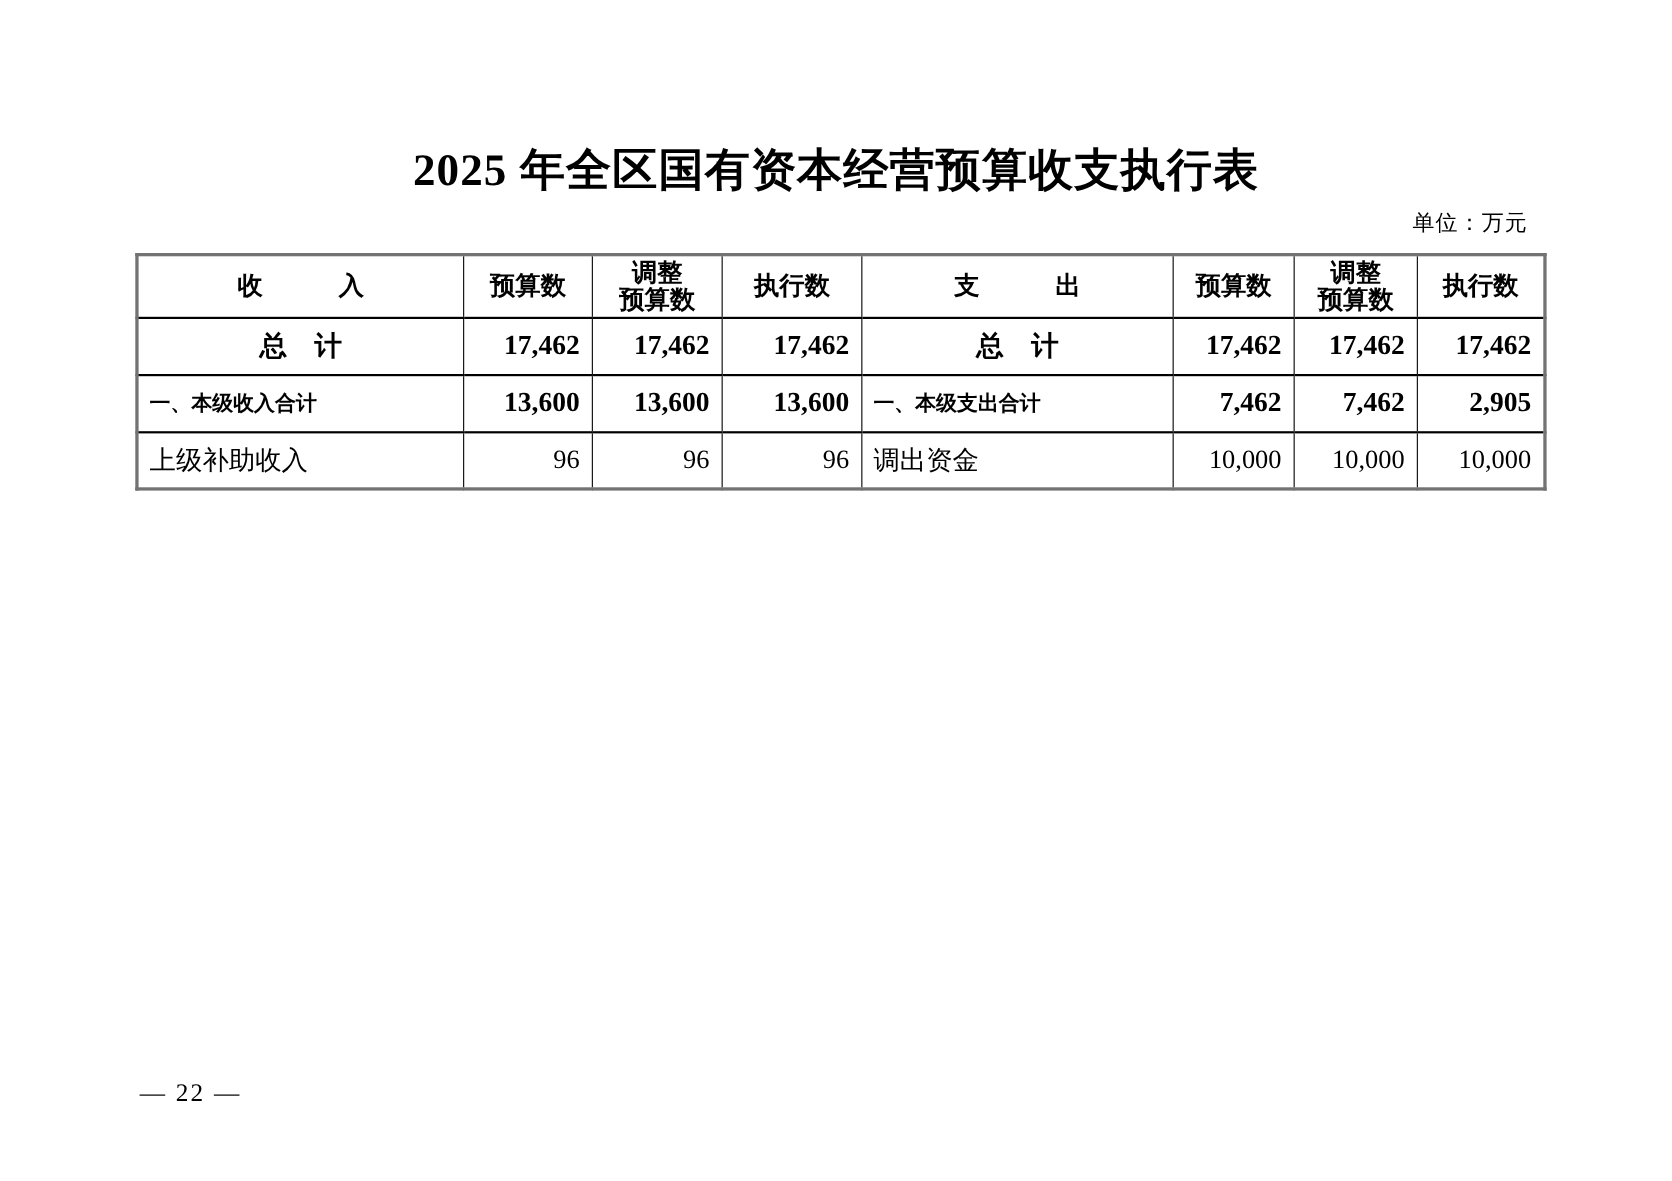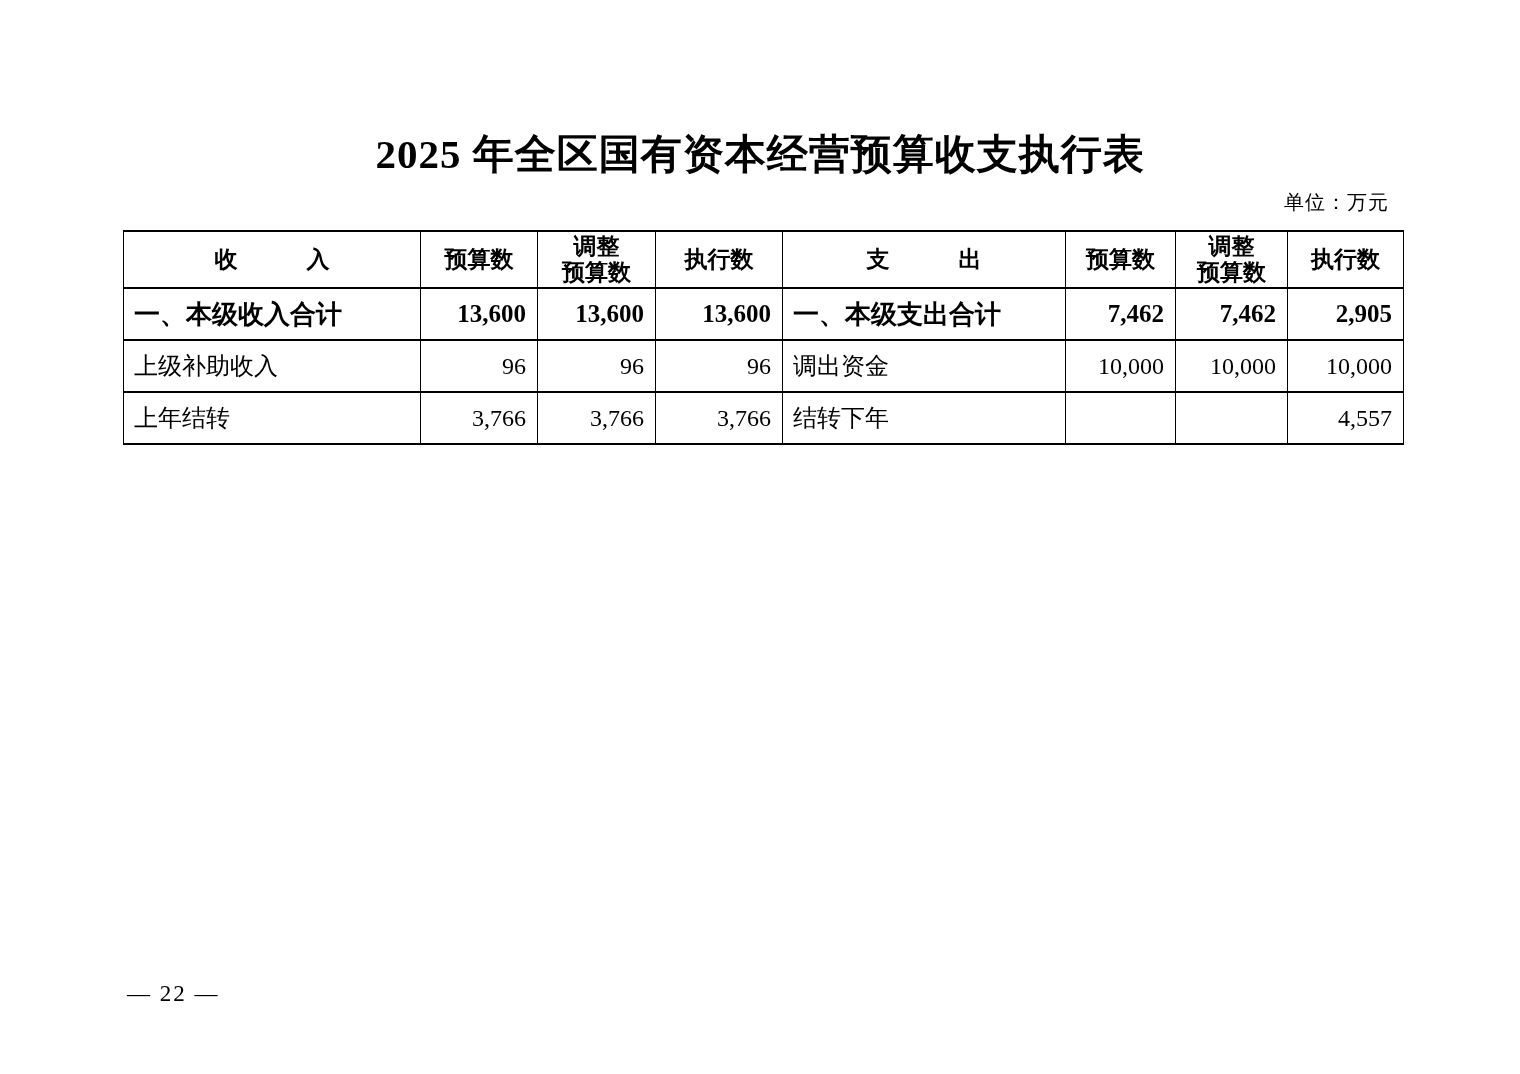--- a/index.html
+++ b/index.html
@@ -34,21 +34,21 @@
     font-size: 20px;
     letter-spacing: 1px;
   }
   table.budget {
     position: absolute;
     top: 230px;
     left: 123px;
     width: 1280px;
     border-collapse: collapse;
     table-layout: fixed;
-    border: 1px solid #737373;
+    border: 3px solid #737373;
   }
   table.budget td {
     border-left: 1px solid #000000;
     border-right: 1px solid #000000;
     border-top: 2px solid #000000;
     border-bottom: 2px solid #000000;
     vertical-align: middle;
     overflow: hidden;
   }
   tr.hdr-row td { height: 57px; }
@@ -62,21 +62,21 @@
   }
   .lbl-center {
     font-family: "Liberation Sans", "DejaVu Sans", sans-serif;
     font-weight: bold;
     font-size: 25px;
     text-align: center;
   }
   .lbl-bold {
     font-family: "Liberation Sans", "DejaVu Sans", sans-serif;
     font-weight: bold;
-    font-size: 26px;
+    font-size: 19px;
     text-align: left;
     padding-left: 10px;
   }
   .lbl-reg {
     font-family: "Liberation Serif", "DejaVu Serif", serif;
     font-weight: normal;
     font-size: 24px;
     text-align: left;
     padding-left: 10px;
   }
@@ -132,20 +132,30 @@
       <td class="hdr">执行数</td>
       <td class="hdr">支　　　出</td>
       <td class="hdr">预算数</td>
       <td class="hdr">
         <span>调整</span><br>
         <span>预算数</span>
       </td>
       <td class="hdr">执行数</td>
     </tr>
 
+    <tr class="data-row">
+      <td class="lbl-center">总　计</td>
+      <td class="num-bold">17,462</td>
+      <td class="num-bold">17,462</td>
+      <td class="num-bold">17,462</td>
+      <td class="lbl-center">总　计</td>
+      <td class="num-bold">17,462</td>
+      <td class="num-bold">17,462</td>
+      <td class="num-bold">17,462</td>
+    </tr>
 
     <tr class="data-row">
       <td class="lbl-bold">一、本级收入合计</td>
       <td class="num-bold">13,600</td>
       <td class="num-bold">13,600</td>
       <td class="num-bold">13,600</td>
       <td class="lbl-bold">一、本级支出合计</td>
       <td class="num-bold">7,462</td>
       <td class="num-bold">7,462</td>
       <td class="num-bold">2,905</td>
@@ -156,26 +166,16 @@
       <td class="lbl-reg">上级补助收入</td>
       <td class="num-reg">96</td>
       <td class="num-reg">96</td>
       <td class="num-reg">96</td>
       <td class="lbl-reg">调出资金</td>
       <td class="num-reg">10,000</td>
       <td class="num-reg">10,000</td>
       <td class="num-reg">10,000</td>
     </tr>
 
-    <tr class="data-row">
-      <td class="lbl-reg">上年结转</td>
-      <td class="num-reg">3,766</td>
-      <td class="num-reg">3,766</td>
-      <td class="num-reg">3,766</td>
-      <td class="lbl-reg">结转下年</td>
-      <td class="num-reg"></td>
-      <td class="num-reg"></td>
-      <td class="num-reg">4,557</td>
-    </tr>
   </tbody>
 </table>
 
 <div class="page-number">— 22 —</div>
 
 </body></html>

